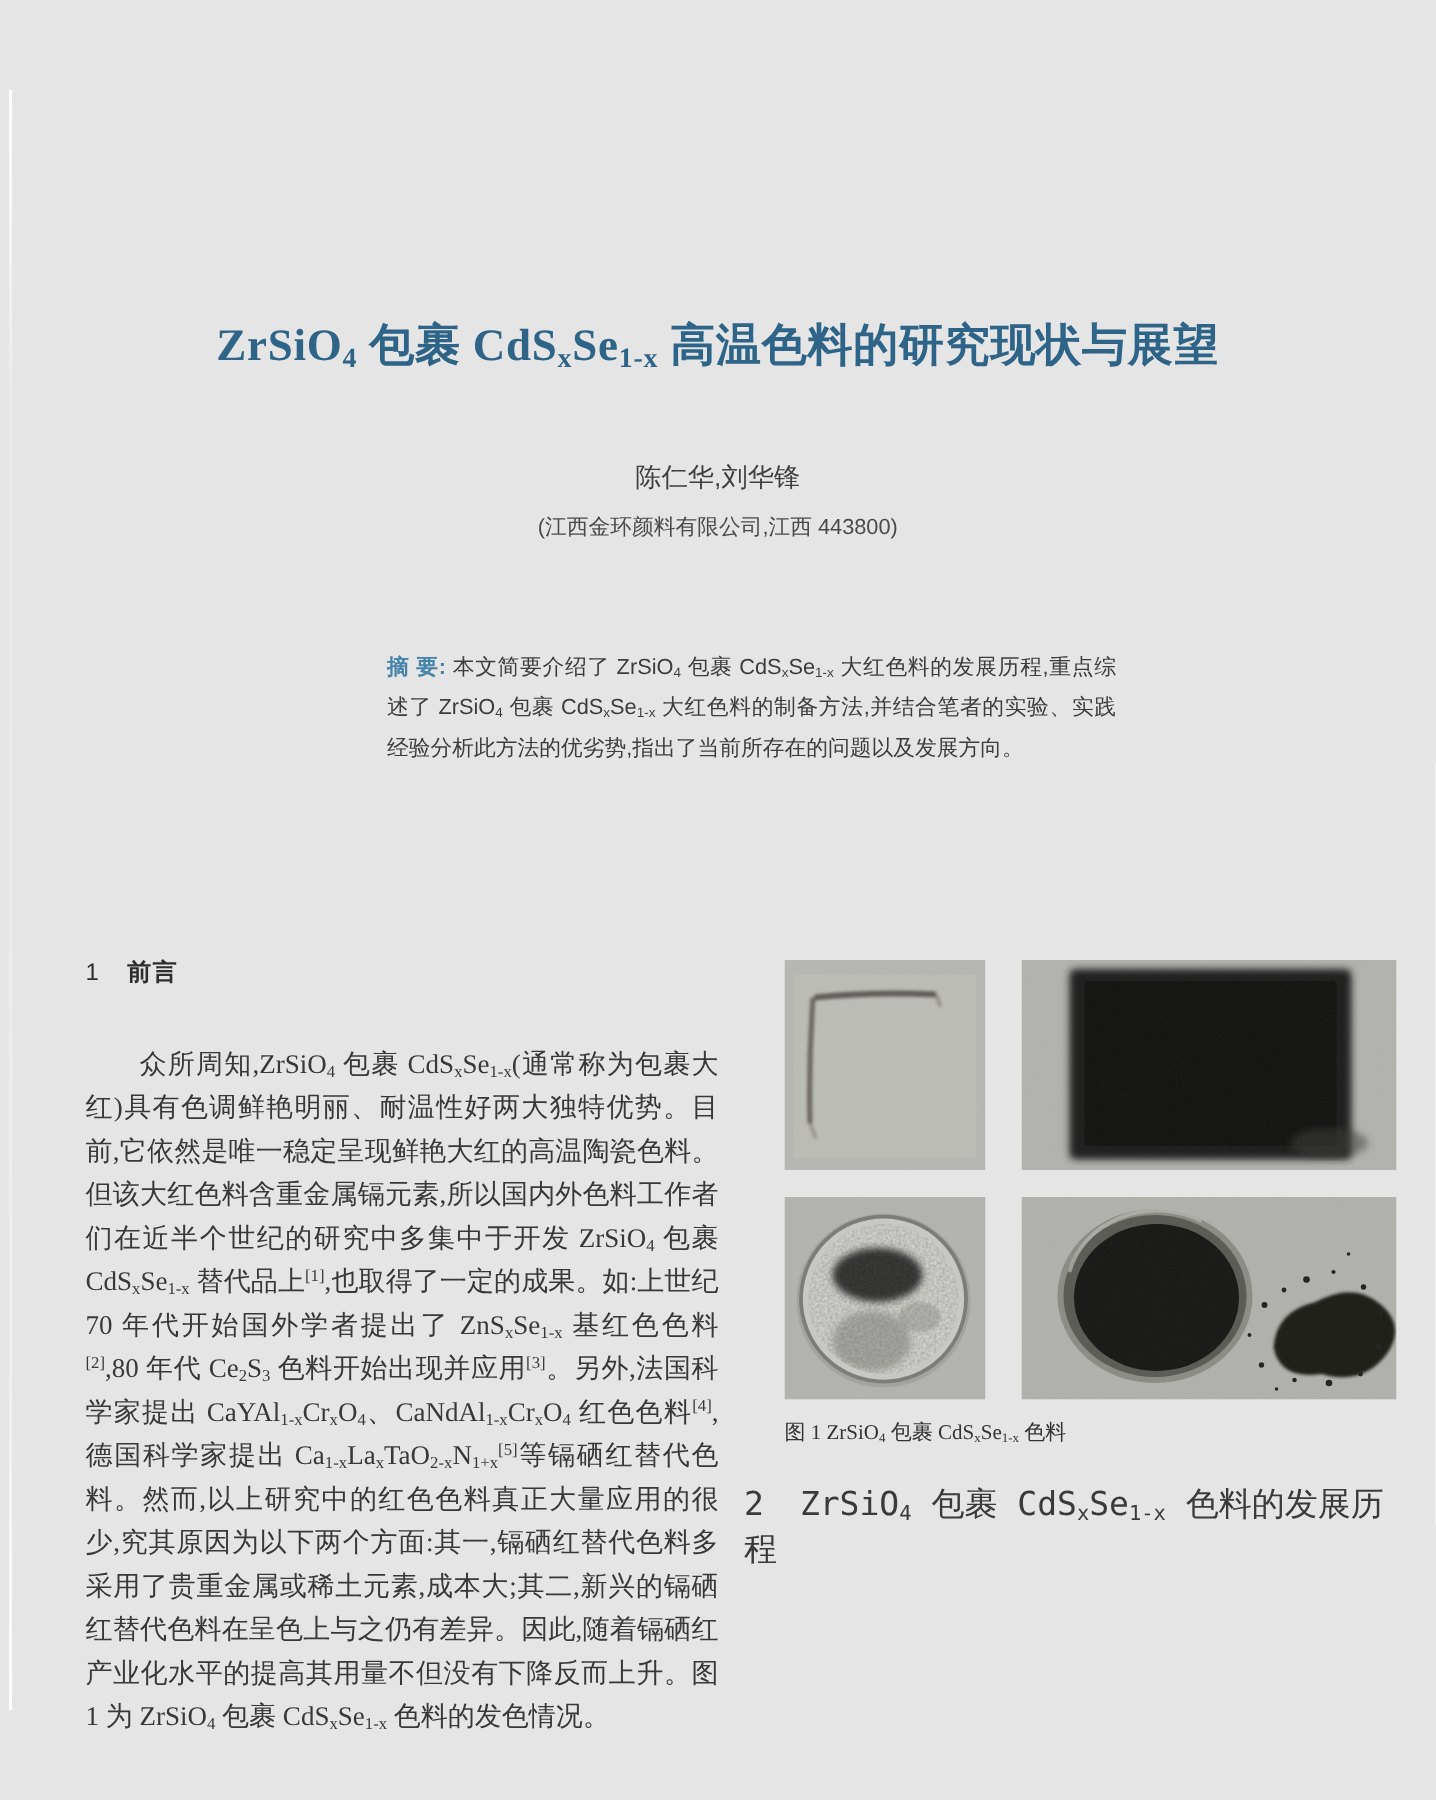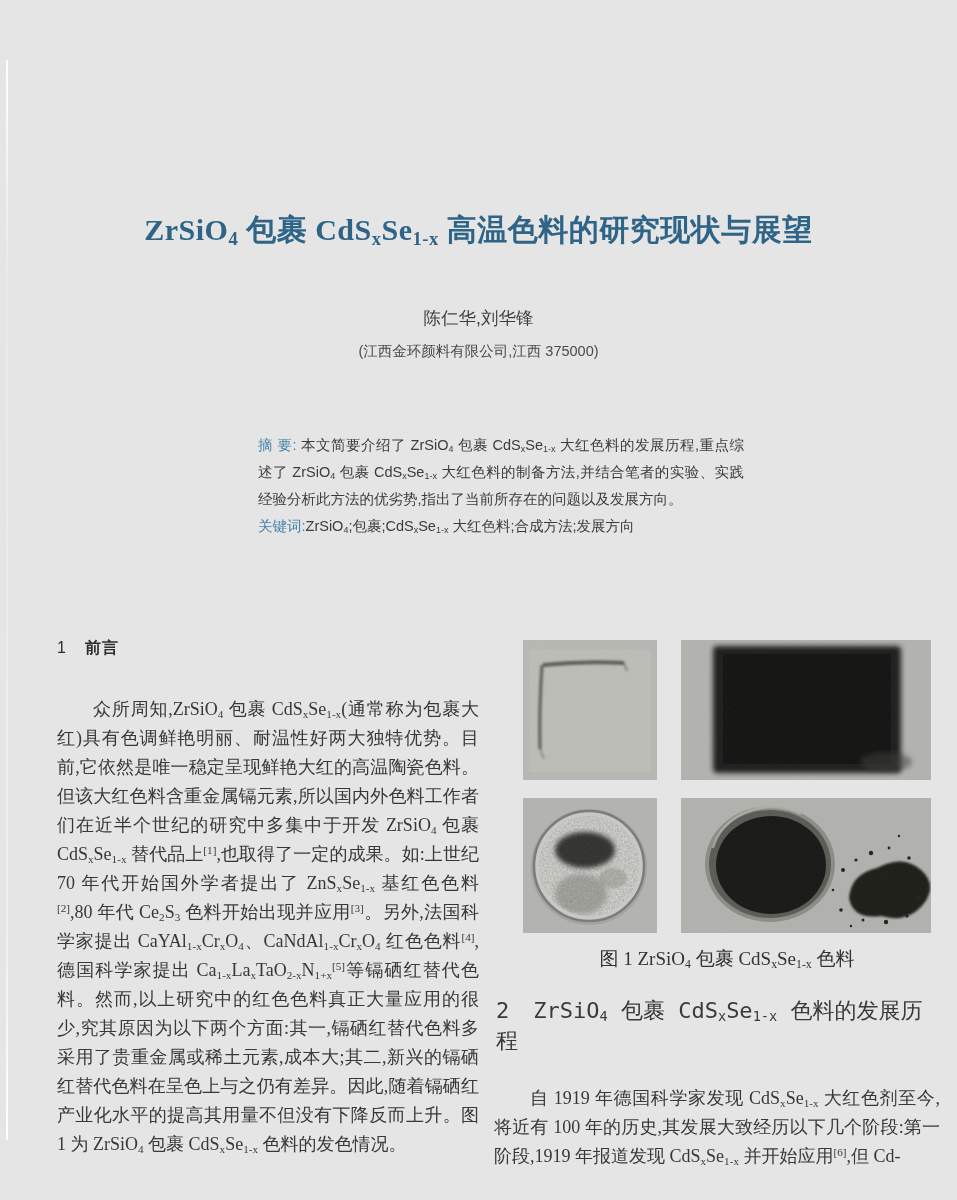--- a/index.html
+++ b/index.html
@@ -27,21 +27,21 @@
     font-size:14.5px;color:#4a4a4a;
     font-family:"Liberation Sans","DejaVu Sans",sans-serif;
   }
   
   .abstract{
     position:absolute;left:258px;top:432px;width:486px;
     font-family:"Liberation Sans","DejaVu Sans",sans-serif;
     font-size:14.5px;line-height:27px;text-align:justify;color:#3c3c3c;
   }
   .abstract p{margin:0;}
-  .blue-label{font-weight:400;}
+  .blue-label{font-weight:700;}
   
   .col-left{position:absolute;left:57px;top:638px;width:422px;}
   .col-right{position:absolute;left:494px;top:640px;width:446px;}
   .sec-heading{
     font-family:"Liberation Sans","DejaVu Sans",sans-serif;
     font-size:16px;font-weight:600;color:#2e2e2e;margin:0 0 36px 0;letter-spacing:1px;
   }
   .sec-heading .num{margin-right:18px;font-weight:500;}
   .body-par{
     margin:0;font-size:18px;line-height:29px;text-align:justify;
@@ -51,22 +51,22 @@
   sub{vertical-align:-0.25em;}
   sup{vertical-align:0.55em;}
   
   .photo-grid{
     margin-left:29px;display:grid;
     grid-template-columns:134px 250px;grid-template-rows:140px 135px;
     column-gap:24px;row-gap:18px;
   }
   .photo-grid svg{display:block;width:100%;height:100%;}
   .fig-caption{
-    width:408px;margin:13px 0 0 29px;text-align:center;
-    font-size:19px;color:#333333;
+    width:408px;margin:13px 0 0 29px;text-align:left;
+    font-size:14px;color:#333333;
   }
   .sec2-heading{
     font-family:"DejaVu Sans Mono","Liberation Mono",monospace;
     font-size:22px;font-weight:500;color:#3a3a3a;margin:24px 0 0 2px;
   }
   .sec2-heading .num{margin-right:24px;}
   .col-right .body-par{margin-top:28px;}
 </style>
 </head>
 <body>
@@ -89,25 +89,24 @@
       </filter>
       <filter id="grain">
         <feTurbulence type="fractalNoise" baseFrequency="0.9" numOctaves="2" seed="3"></feTurbulence>
         <feColorMatrix type="matrix" values="0 0 0 0 0.45  0 0 0 0 0.45  0 0 0 0 0.43  0 0 0 0.35 0"></feColorMatrix>
       </filter>
     </defs>
   </svg>
 
   <h1 class="paper-title" style="color:#2e6487">ZrSiO<sub>4</sub> 包裹 CdS<sub>x</sub>Se<sub>1-x</sub> 高温色料的研究现状与展望</h1>
   <div class="authors">陈仁华,刘华锋</div>
-  <div class="affiliation">(江西金环颜料有限公司,江西  375000)</div>
+  <div class="affiliation">(江西金环颜料有限公司,江西  443800)</div>
 
   <section class="abstract">
     <p><span class="blue-label" style="color:#4583ab">摘  要:</span> <span>本文简要介绍了 ZrSiO<sub>4</sub> 包裹 CdS<sub>x</sub>Se<sub>1-x</sub> 大红色料的发展历程,重点综述了 ZrSiO<sub>4</sub> 包裹 CdS<sub>x</sub>Se<sub>1-x</sub> 大红色料的制备方法,并结合笔者的实验、实践经验分析此方法的优劣势,指出了当前所存在的问题以及发展方向。</span></p>
-    <p><span class="blue-label" style="color:#4583ab">关键词:</span><span>ZrSiO<sub>4</sub>;包裹;CdS<sub>x</sub>Se<sub>1-x</sub> 大红色料;合成方法;发展方向</span></p>
   </section>
 
   <div class="col-left">
     <h2 class="sec-heading"><span class="num">1</span><span>前言</span></h2>
     <p class="body-par">众所周知,ZrSiO<sub>4</sub> 包裹 CdS<sub>x</sub>Se<sub>1-x</sub>(通常称为包裹大红)具有色调鲜艳明丽、耐温性好两大独特优势。目前,它依然是唯一稳定呈现鲜艳大红的高温陶瓷色料。但该大红色料含重金属镉元素,所以国内外色料工作者们在近半个世纪的研究中多集中于开发 ZrSiO<sub>4</sub> 包裹 CdS<sub>x</sub>Se<sub>1-x</sub> 替代品上<sup>[1]</sup>,也取得了一定的成果。如:上世纪 70 年代开始国外学者提出了 ZnS<sub>x</sub>Se<sub>1-x</sub> 基红色色料<sup>[2]</sup>,80 年代 Ce<sub>2</sub>S<sub>3</sub> 色料开始出现并应用<sup>[3]</sup>。另外,法国科学家提出 CaYAl<sub>1-x</sub>Cr<sub>x</sub>O<sub>4</sub>、CaNdAl<sub>1-x</sub>Cr<sub>x</sub>O<sub>4</sub> 红色色料<sup>[4]</sup>,德国科学家提出 Ca<sub>1-x</sub>La<sub>x</sub>TaO<sub>2-x</sub>N<sub>1+x</sub><sup>[5]</sup>等镉硒红替代色料。然而,以上研究中的红色色料真正大量应用的很少,究其原因为以下两个方面:其一,镉硒红替代色料多采用了贵重金属或稀土元素,成本大;其二,新兴的镉硒红替代色料在呈色上与之仍有差异。因此,随着镉硒红产业化水平的提高其用量不但没有下降反而上升。图 1 为 ZrSiO<sub>4</sub> 包裹 CdS<sub>x</sub>Se<sub>1-x</sub> 色料的发色情况。</p>
   </div>
 
   <div class="col-right">
 
     <figure style="margin:0">
@@ -180,16 +179,15 @@
           </g>
           <rect width="250" height="135" filter="url(#grain)" opacity="0.22"></rect>
         </svg>
 
       </div>
       <figcaption class="fig-caption">图 1  ZrSiO<sub>4</sub> 包裹 CdS<sub>x</sub>Se<sub>1-x</sub> 色料</figcaption>
     </figure>
 
     <h2 class="sec2-heading"><span class="num">2</span><span>ZrSiO<sub>4</sub> 包裹 CdS<sub>x</sub>Se<sub>1-x</sub> 色料的发展历程</span></h2>
 
-    <p class="body-par">自 1919 年德国科学家发现 CdS<sub>x</sub>Se<sub>1-x</sub> 大红色剂至今,将近有 100 年的历史,其发展大致经历以下几个阶段:第一阶段,1919 年报道发现 CdS<sub>x</sub>Se<sub>1-x</sub> 并开始应用<sup>[6]</sup>,但 Cd-</p>
   </div>
 
 </div>
 
 </body></html>

